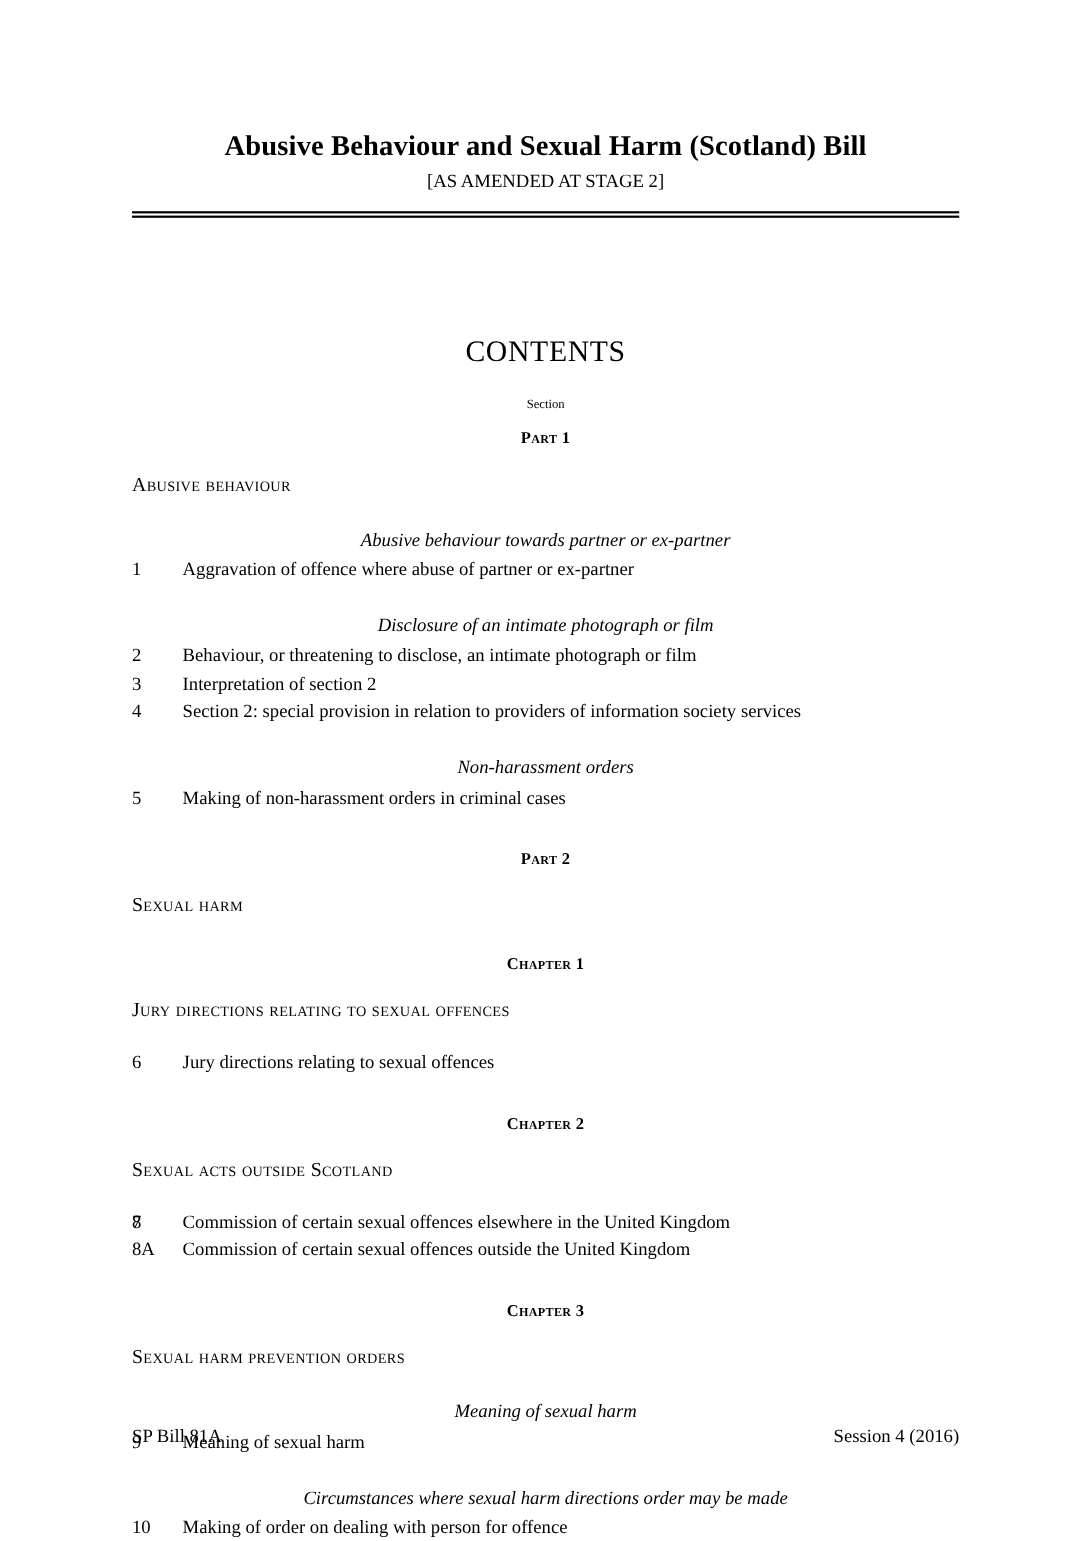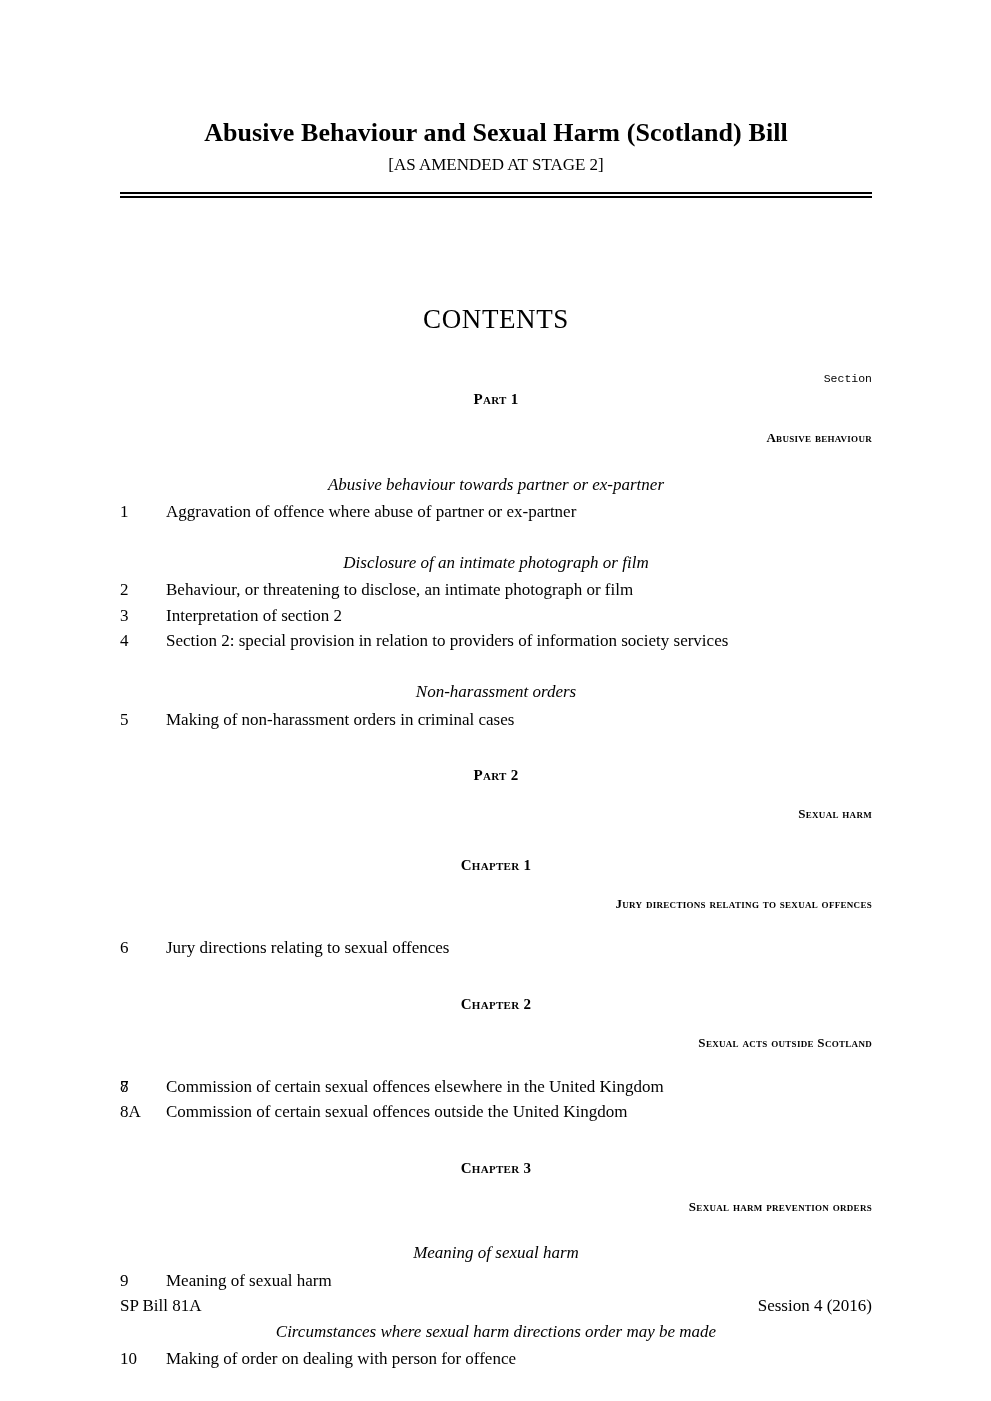--- a/index.html
+++ b/index.html
@@ -68,46 +68,45 @@
   
   .contents-heading {
     top: 305px;
     text-align: center;
     font-size: 27px;
     line-height: 1.1;
     letter-spacing: 0.6px;
   }
 
   .section-label {
-    top: 372px;
+    top: 362px;
     font-size: 11.5px;
     line-height: 1.2;
-    text-align: right;
-    font-family: Liberation Mono, monospace;
+    text-align: center;
   }
 
   .toc {
     top: 390px;
     text-align: left;
   }
 
   .part-heading {
     text-align: center;
     font-weight: bold;
     font-size: 15px;
     font-variant: small-caps;
     letter-spacing: 0.3px;
     line-height: 1.2;
   }
   .part-heading.first { margin-top: 0; }
 
   .group-heading {
-    text-align: right;
-    font-weight: bold;
-    font-size: 13px;
+    text-align: left;
+    font-weight: normal;
+    font-size: 18px;
     font-variant: small-caps;
     letter-spacing: 0.3px;
     line-height: 1.2;
     margin-top: 22px;
   }
 
   .chapter-heading {
     text-align: center;
     font-weight: bold;
     font-size: 15px;

